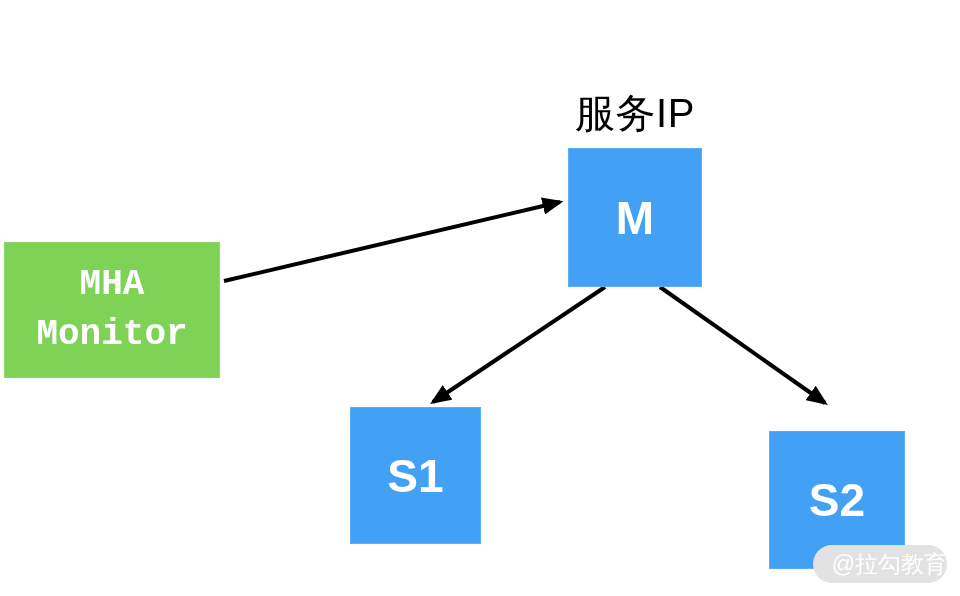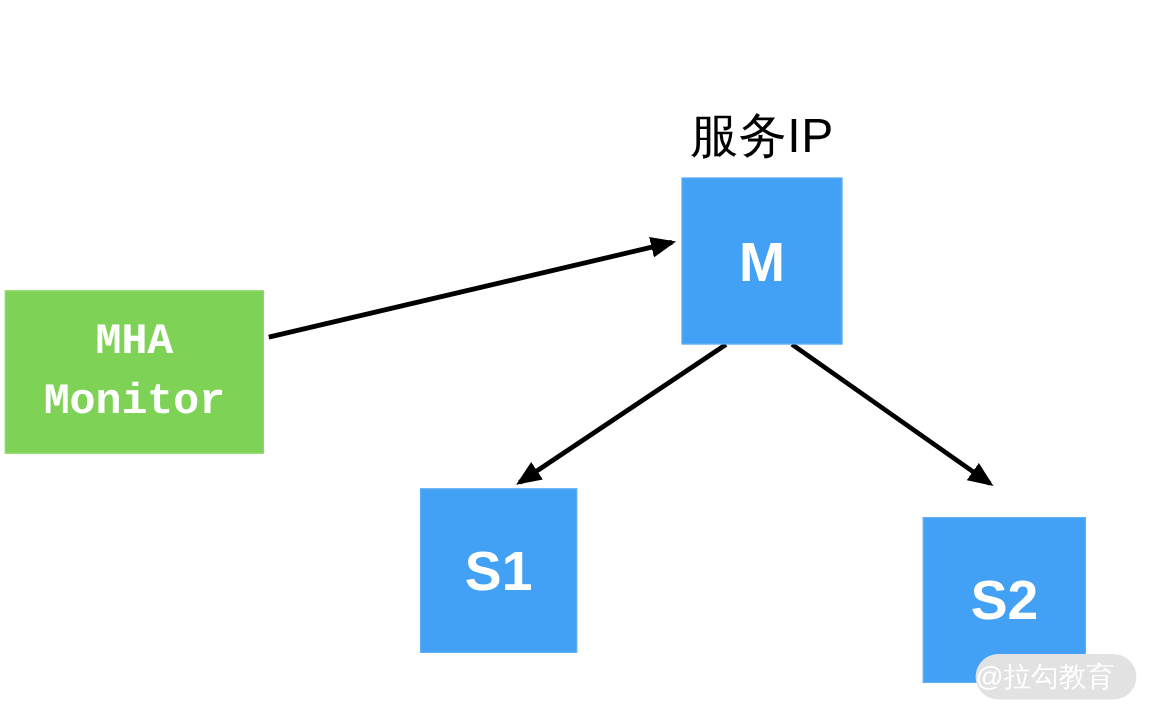--- a/index.html
+++ b/index.html
@@ -94,21 +94,21 @@
     left: 813px;
     top: 545px;
     width: 134px;
     height: 38px;
     border-radius: 19px;
     background: #E2E2E2;
     color: #FFFFFF;
     font-size: 23px;
     display: flex;
     align-items: center;
-    justify-content: flex-start;
+    justify-content: flex-end;
     white-space: nowrap;
   }
 </style>
 </head>
 <body>
 
 <div class="canvas">
 
   <svg class="edges-layer" width="960" height="596" viewBox="0 0 960 596" xmlns="http://www.w3.org/2000/svg">
     <defs>

